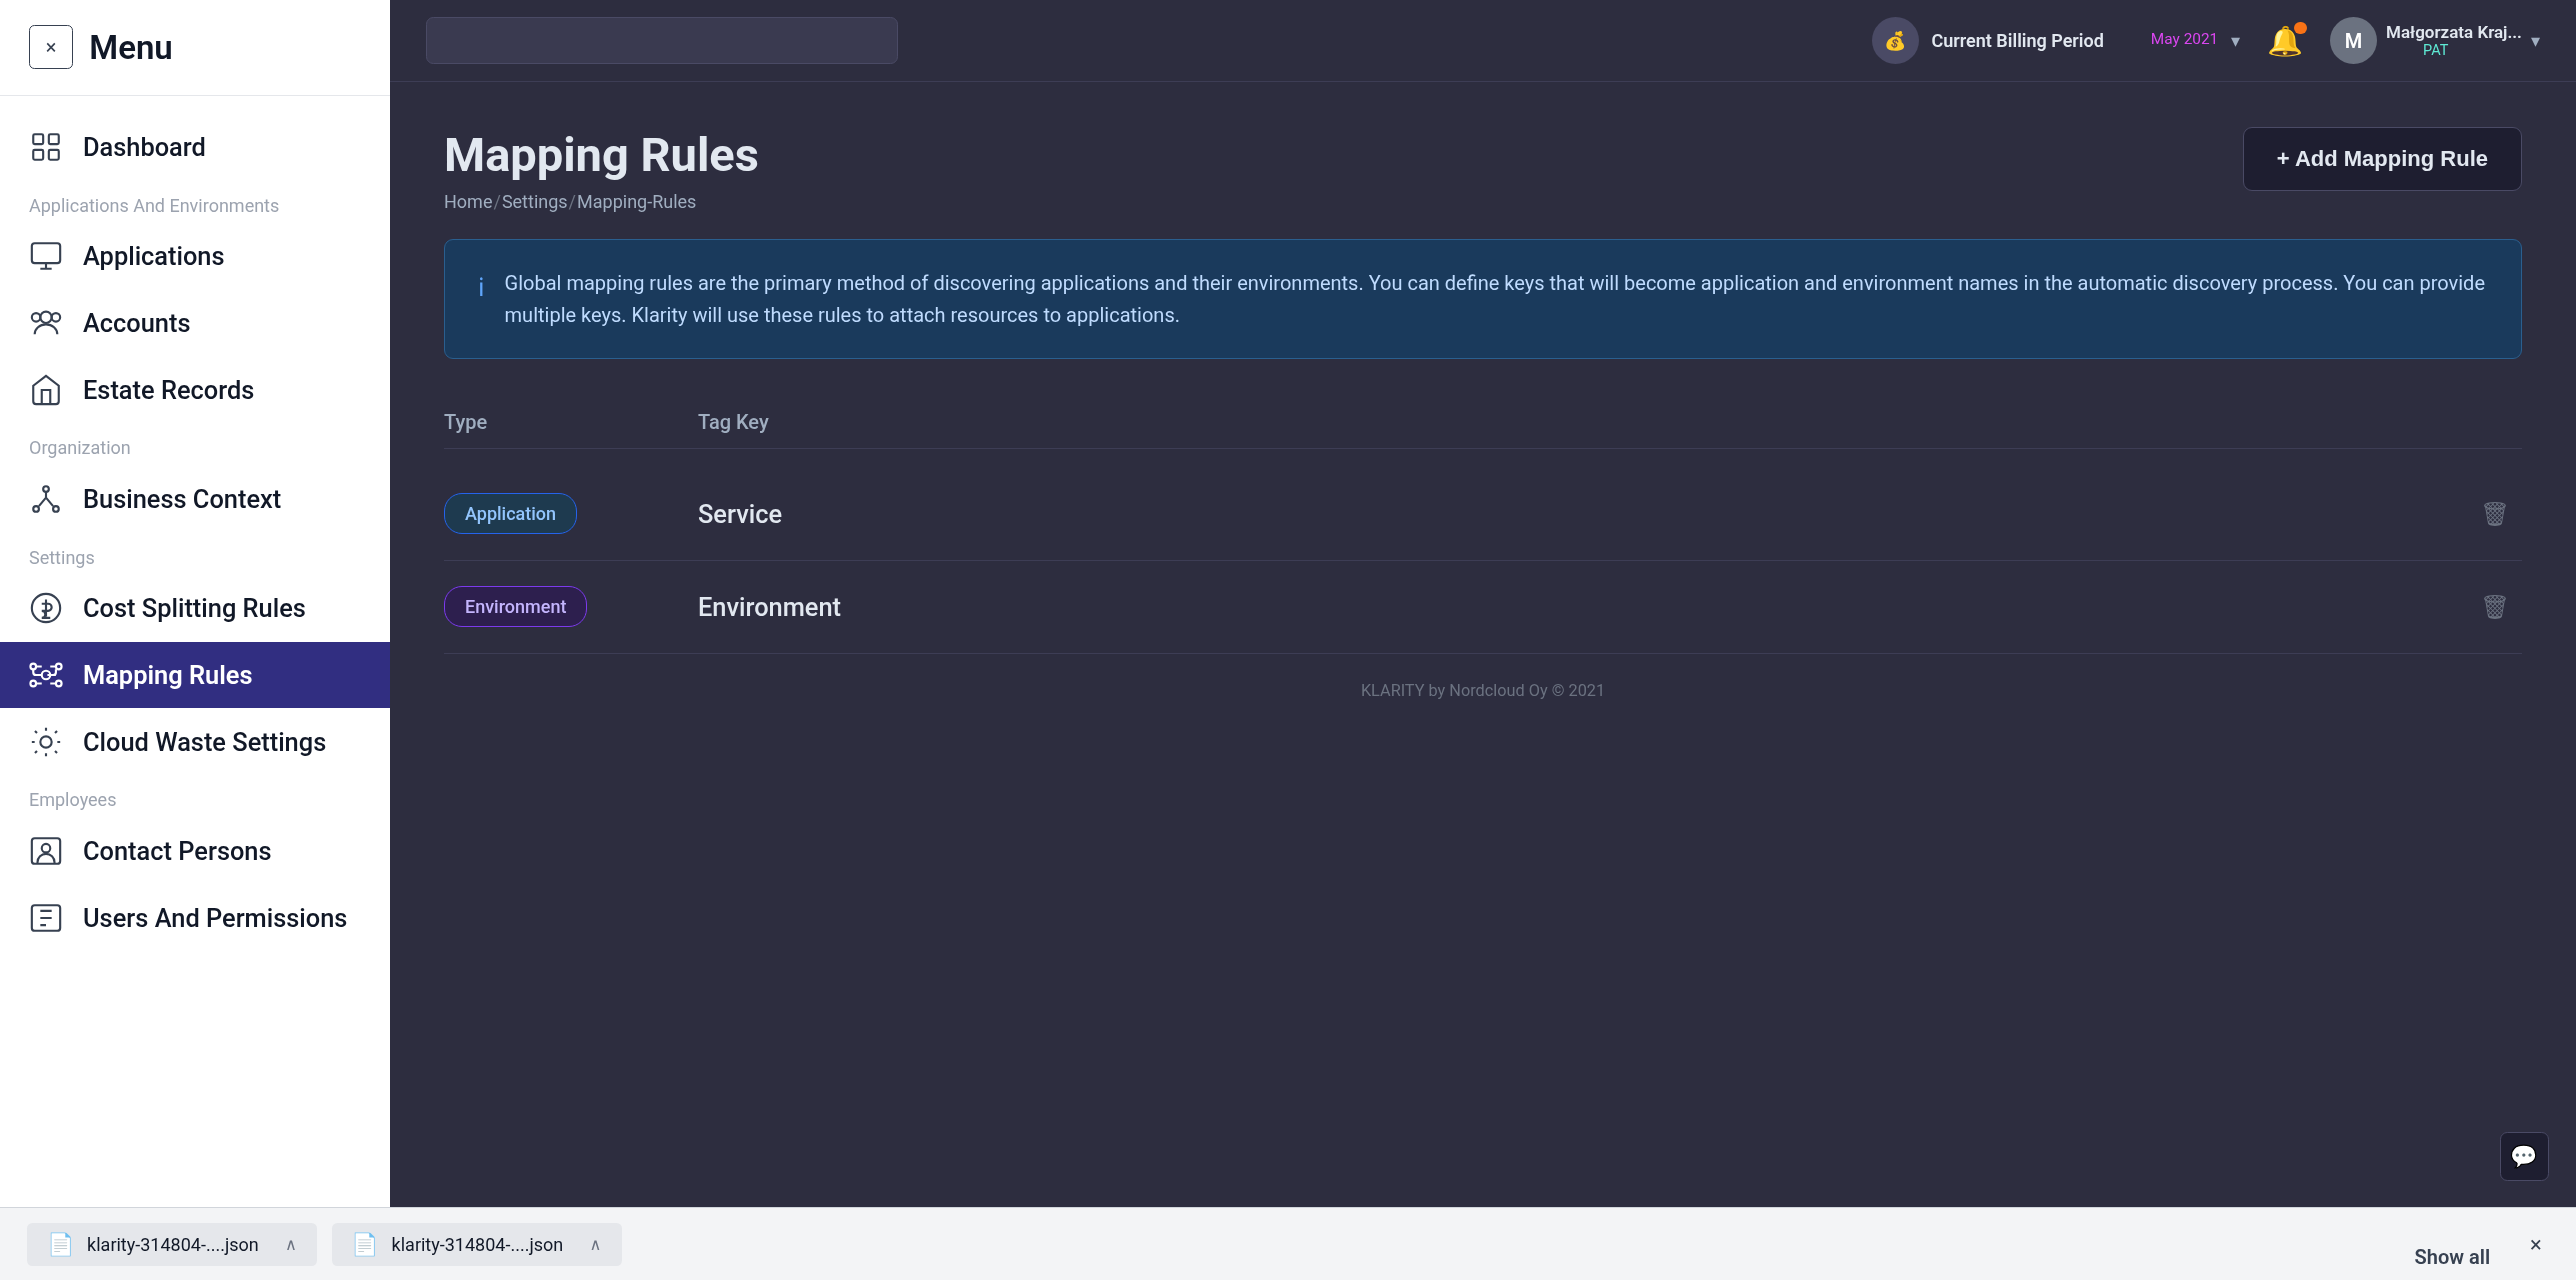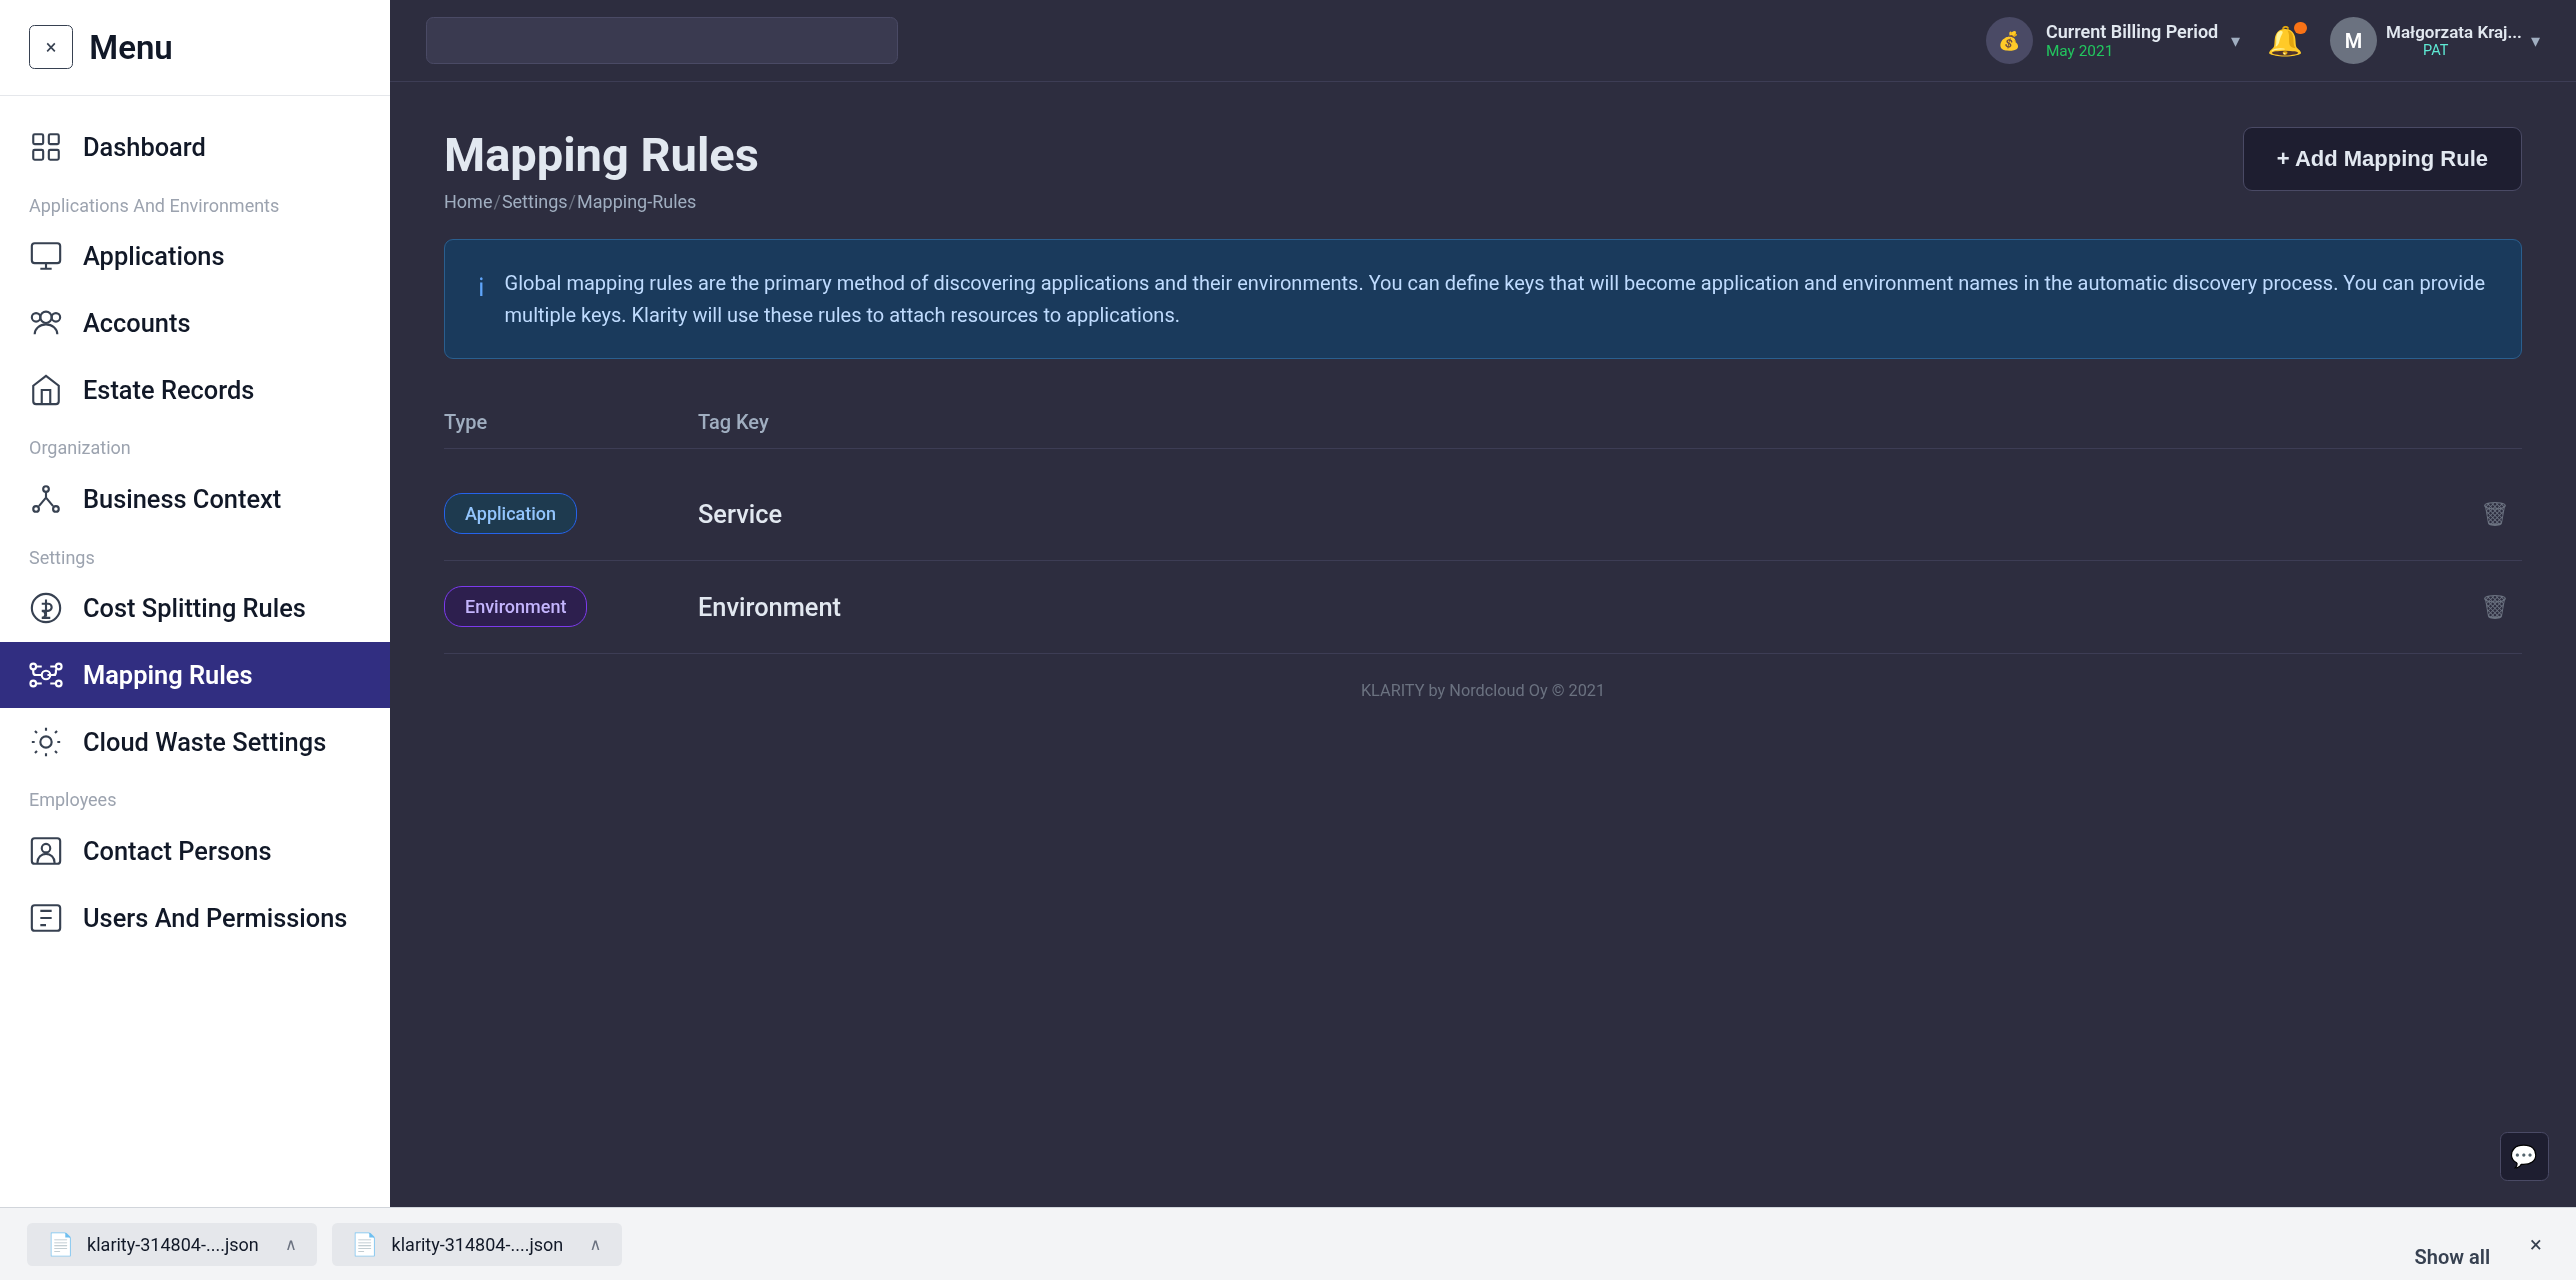--- a/index.html
+++ b/index.html
@@ -147,32 +147,33 @@
       width: 47px; height: 47px;
       background: #4a4a65;
       border-radius: 50%;
       display: flex; align-items: center; justify-content: center;
       color: #a0aec0;
       font-size: 18px;
     }
 
     .billing-text {
       display: flex;
-      flex-direction: column;
+      flex-direction: row;
     }
 
     .billing-label {
       color: #e2e8f0;
       font-size: 18px;
       font-weight: 600;
     }
 
     .billing-sub {
-      color: #22c55e;
+      color: #d946ef;
       font-size: 15.4px;
+      margin-left: 47px;
     }
 
     .chevron-icon {
       color: #a0aec0;
       font-size: 18px;
     }
 
     .notification-btn {
       position: relative;
       cursor: pointer;

